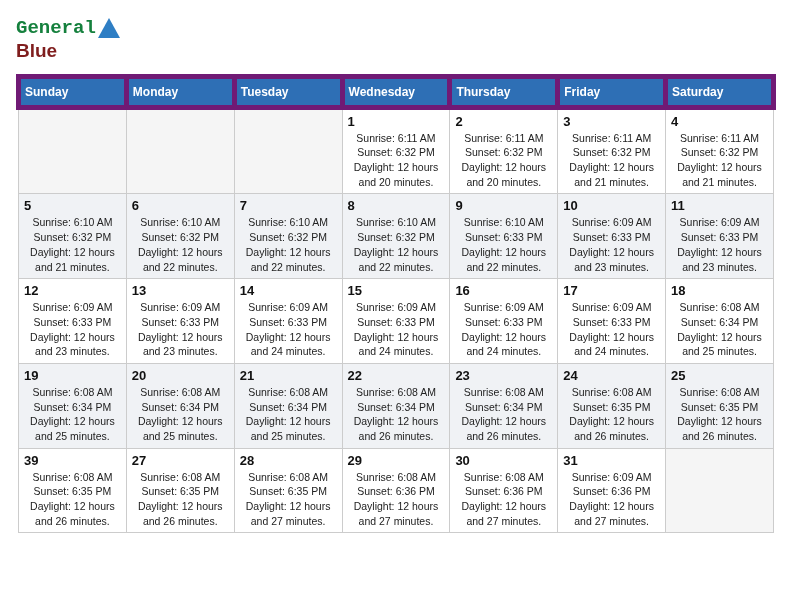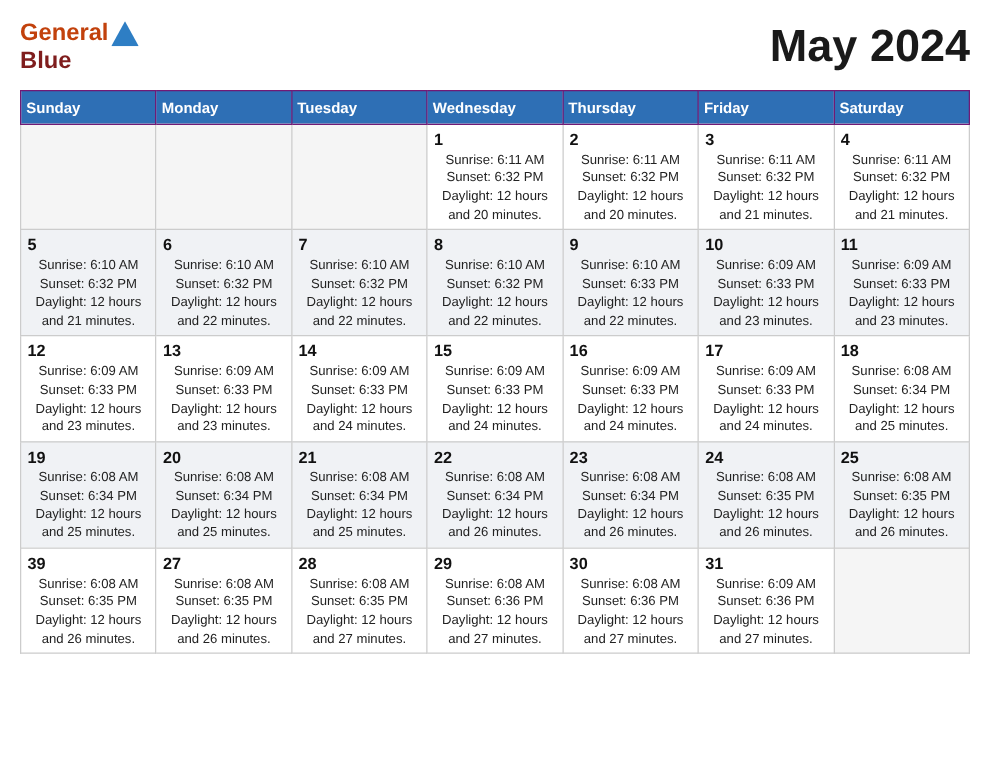--- a/index.html
+++ b/index.html
@@ -37,21 +37,21 @@
       border-collapse: collapse;
       font-size: 11px;
     }
     th {
       background: #2e6fb5;
       color: #fff;
       padding: 6px 4px;
       text-align: left;
       font-size: 12px;
       font-weight: bold;
-      border: 1px solid #701a75;
+      border: 5px solid #701a75;
     }
     td {
       border: 1px solid #ccc;
       vertical-align: top;
       padding: 4px 5px;
       width: 14.28%;
       min-height: 80px;
       height: 80px;
       background: #fff;
     }
@@ -76,30 +76,29 @@
     .row-dark td:not(.empty) { background: #f0f2f5; }
   </style>
 </head>
 <body>
 
 <div class="header">
   <div class="logo">
     <div>
       <div style="display:flex;align-items:center;">
         <div style="font-size:19px;font-weight:bold;color:#1a3a5c;line-height:1.15;">
-          <span style="color:#c2410c;">General</span><svg style="display:inline-block;vertical-align:middle;margin:0 2px;" width="22" height="20" viewBox="0 0 22 20">
+          <span style="color:#15803d;font-family:Liberation Mono, monospace;">General</span><svg style="display:inline-block;vertical-align:middle;margin:0 2px;" width="22" height="20" viewBox="0 0 22 20">
               <polygon points="0,20 11,0 22,20" fill="#2e7ec4"></polygon>
             </svg><br>
           <span style="color:#7f1d1d;font-size:19px;">Blue</span>
         </div>
       </div>
     </div>
   </div>
   <div class="title-area">
-    <div class="month-title">May 2024</div>
   </div>
 </div>
 
 <table>
   <thead>
     <tr>
     <th>Sunday</th>
         <th>Monday</th>
         <th>Tuesday</th>
         <th>Wednesday</th>

